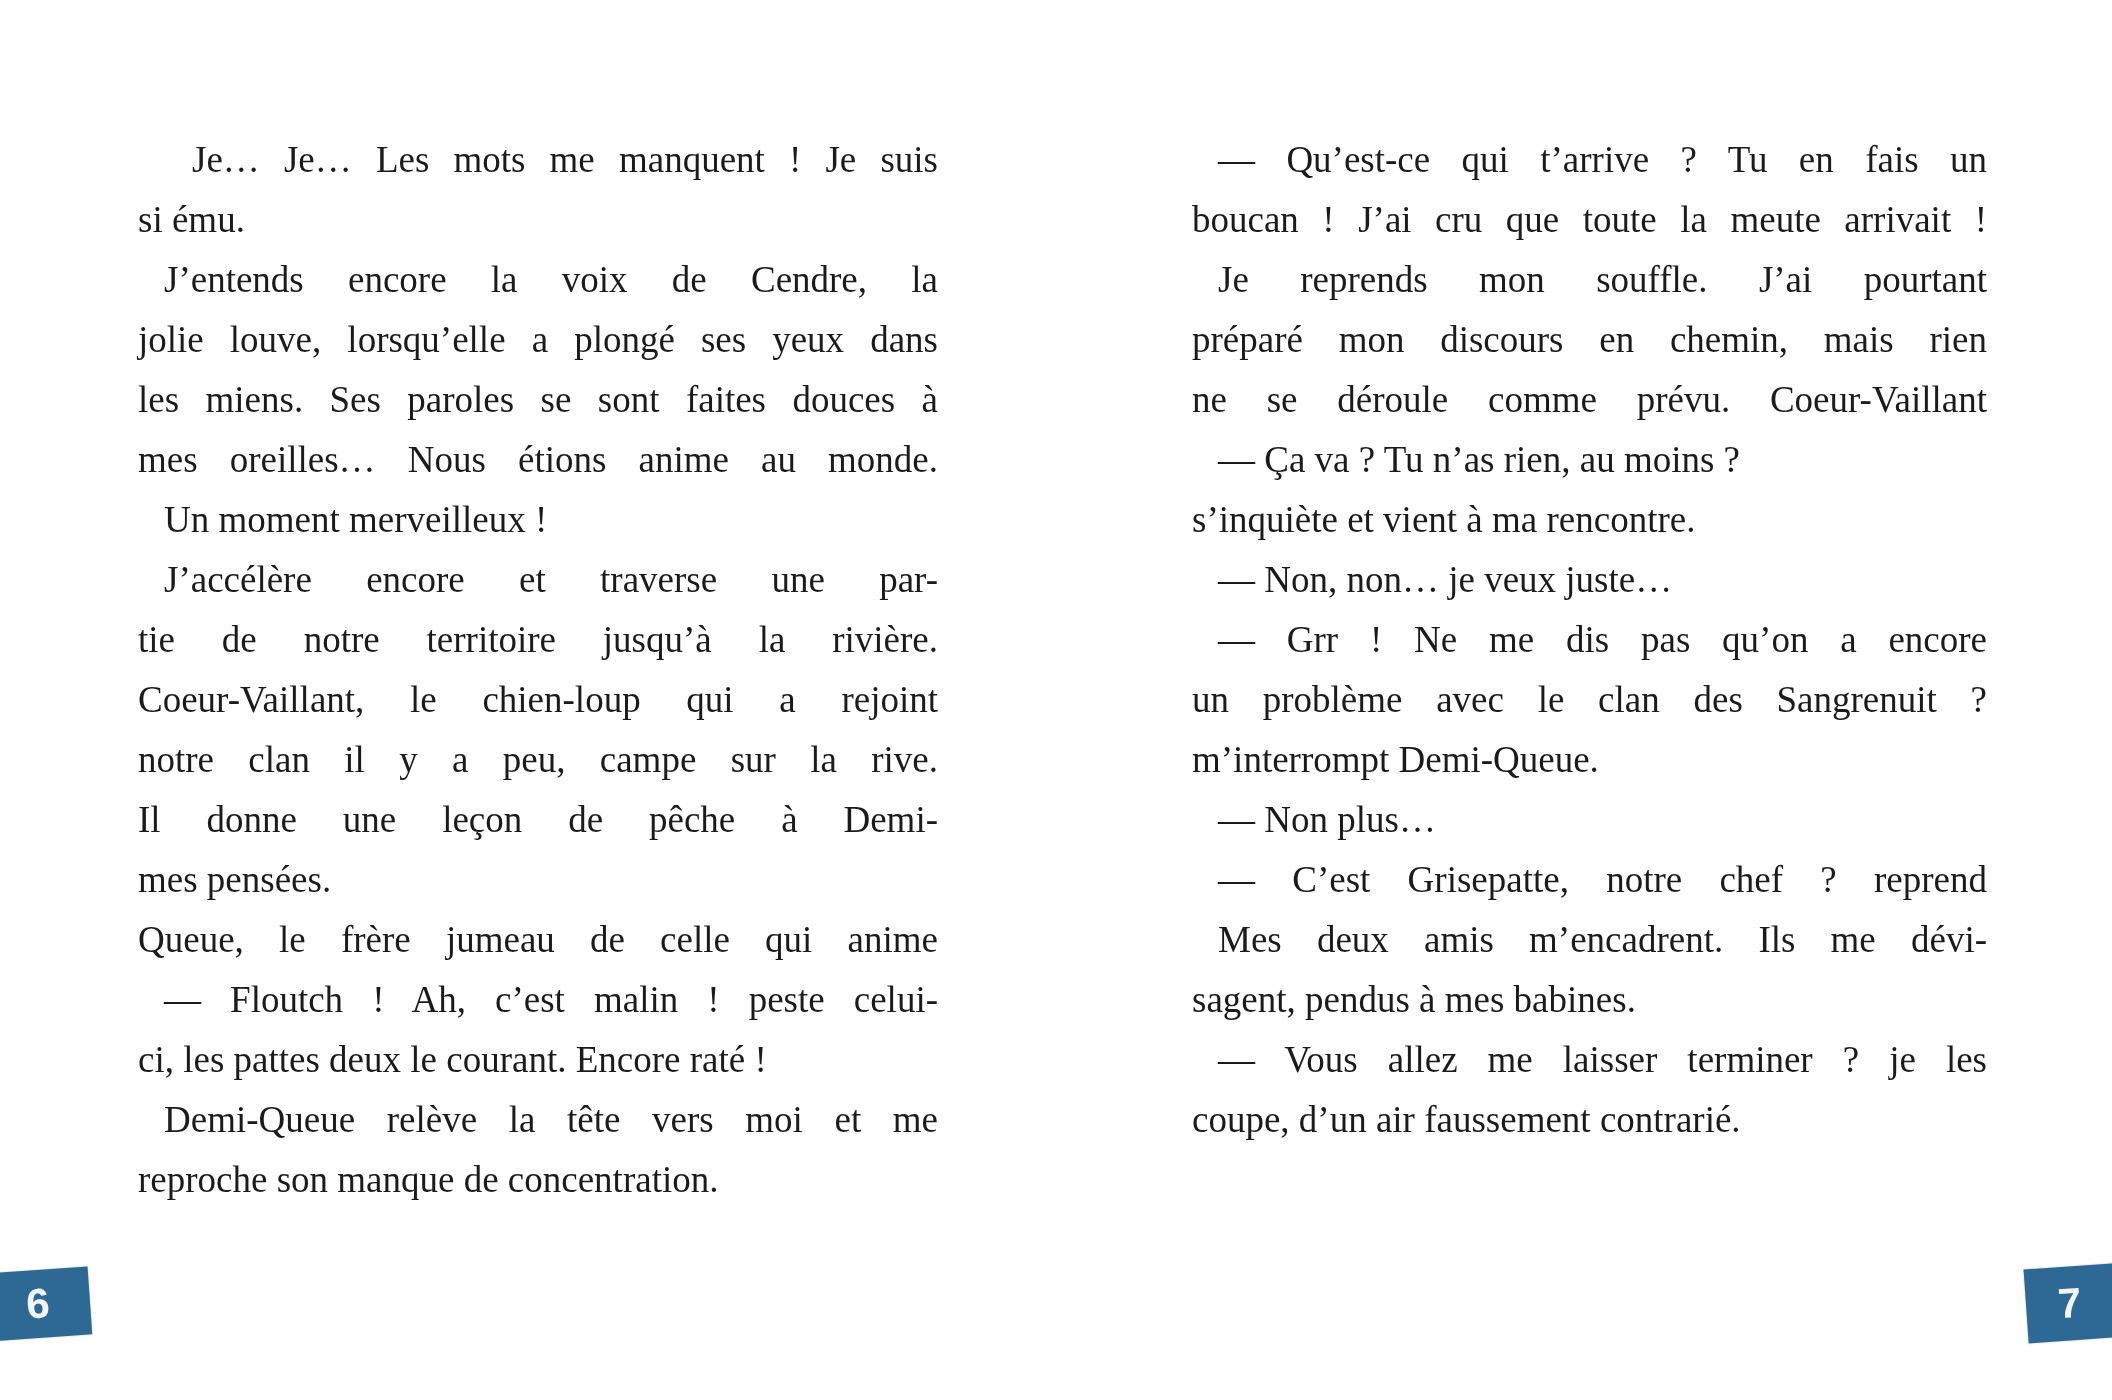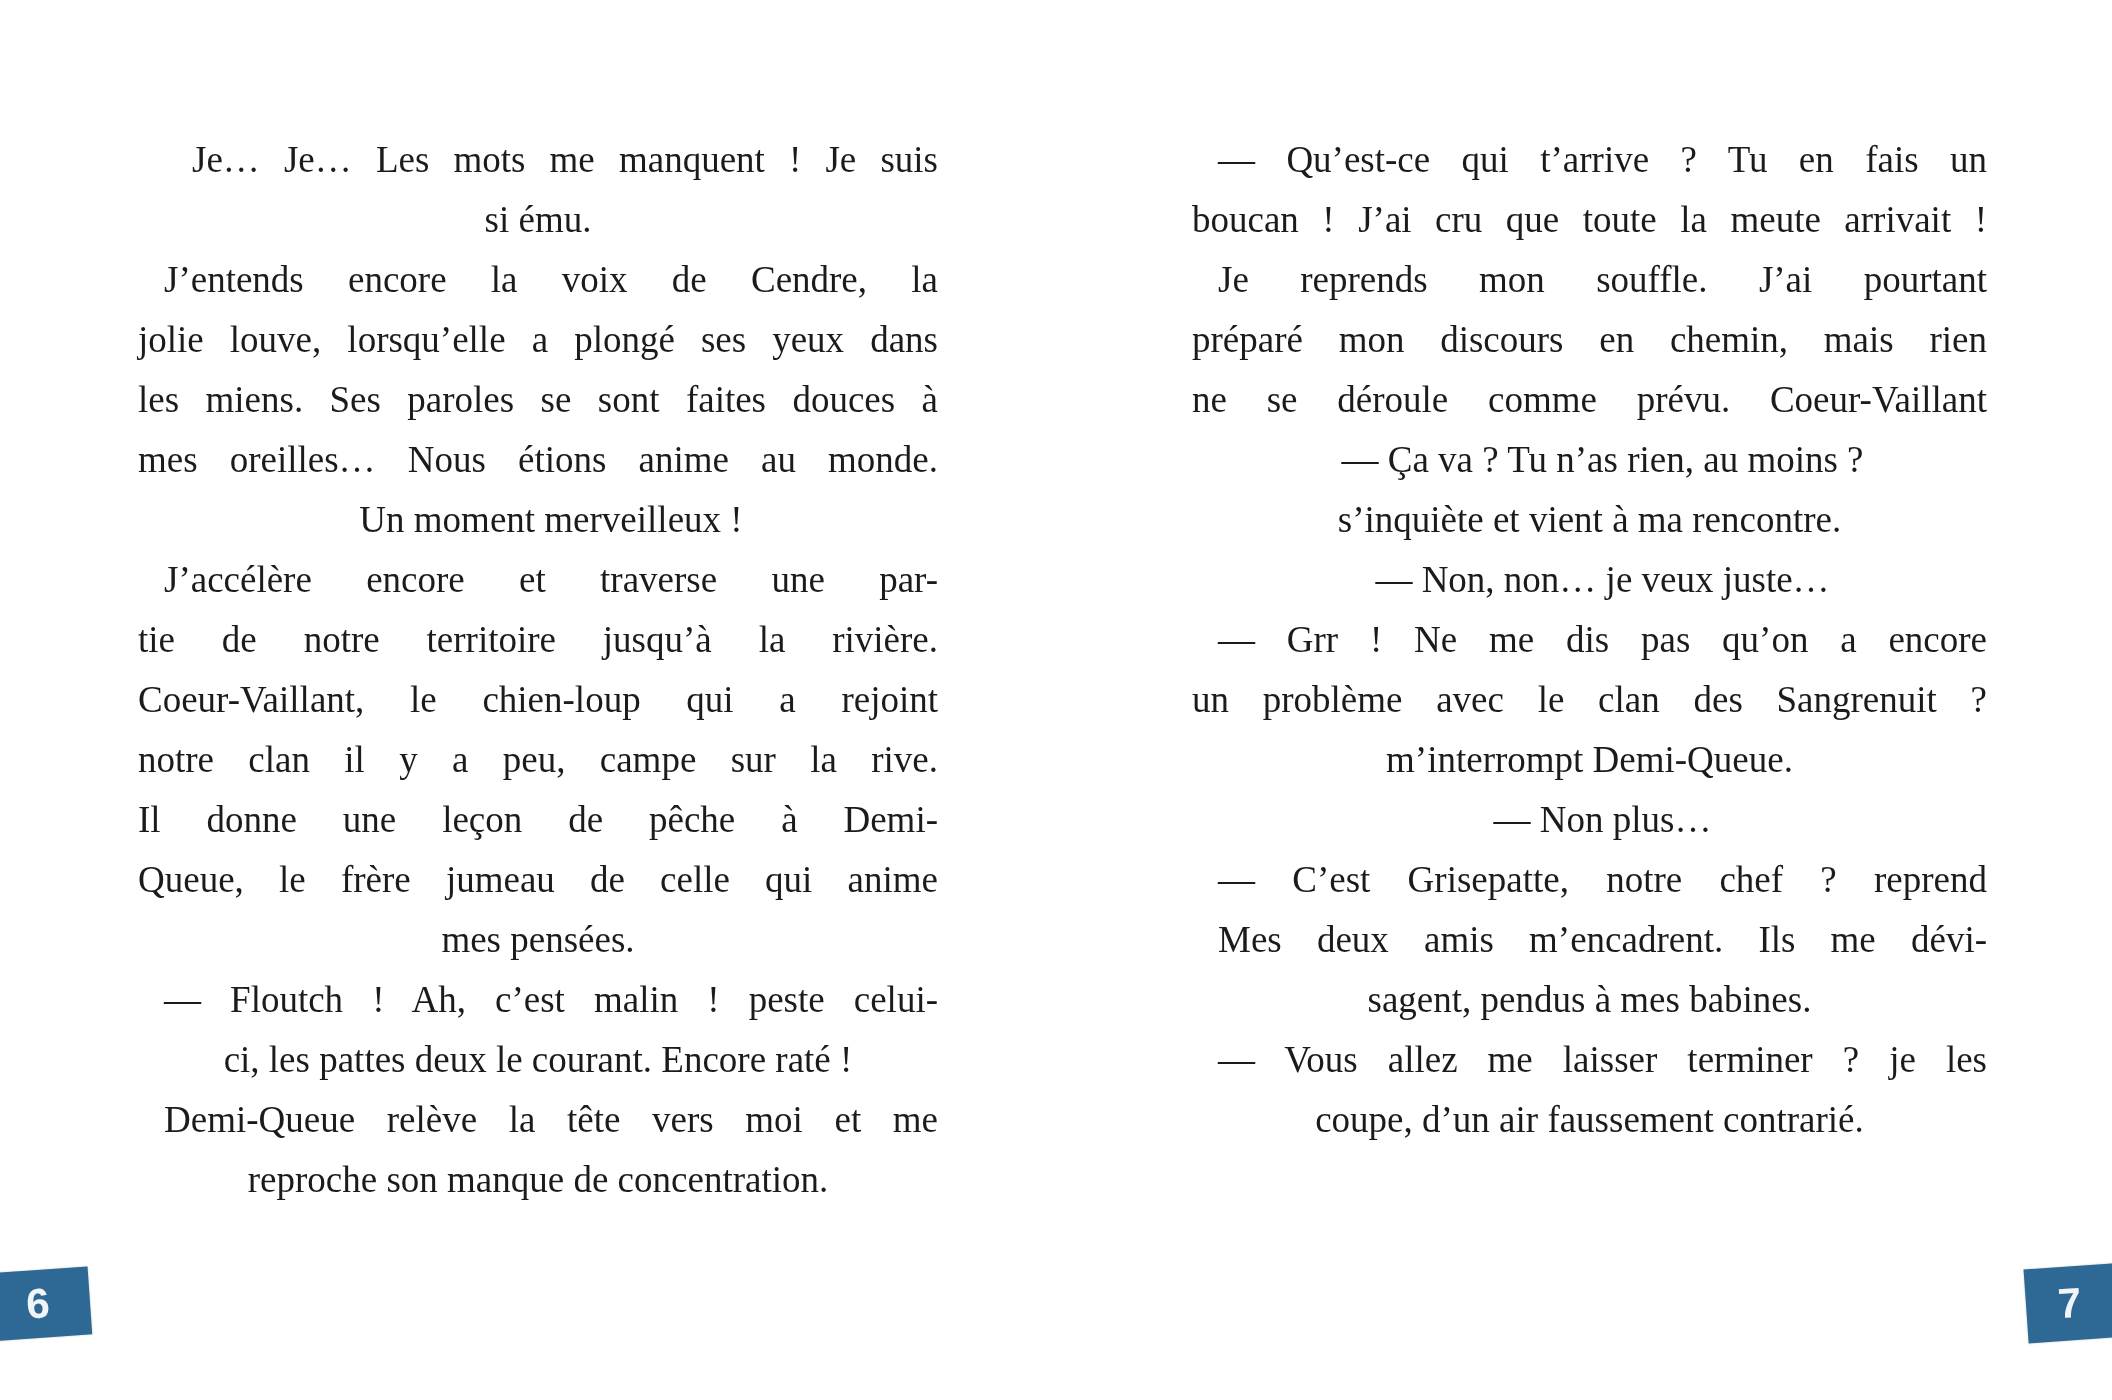--- a/index.html
+++ b/index.html
@@ -29,21 +29,21 @@
     top: 130px;
     font-size: 37px;
     line-height: 60px;
   }
   .page-left  .textblock { left: 138px; width: 800px; }
   .page-right .textblock { left: 136px; width: 795px; }
 
   .line {
     height: 60px;
     white-space: normal;
-    text-align: center;
+    text-align: left;
   }
   .line.j {
     text-align: justify;
     text-align-last: justify;
   }
   .line.in1 { text-indent: 26px; }
   .line.in2 { text-indent: 54px; }
 
   .badge {
     position: absolute;
@@ -87,22 +87,22 @@
         <div class="line j in1">J’entends encore la voix de Cendre, la</div>
         <div class="line j">jolie louve, lorsqu’elle a plongé ses yeux dans</div>
         <div class="line j">les miens. Ses paroles se sont faites douces à</div>
         <div class="line j">mes oreilles… Nous étions anime au monde.</div>
         <div class="line in1">Un moment merveilleux !</div>
         <div class="line j in1">J’accélère encore et traverse une par-</div>
         <div class="line j">tie de notre territoire jusqu’à la rivière.</div>
         <div class="line j">Coeur-Vaillant, le chien-loup qui a rejoint</div>
         <div class="line j">notre clan il y a peu, campe sur la rive.</div>
         <div class="line j">Il donne une leçon de pêche à Demi-</div>
+        <div class="line">mes pensées.</div>
         <div class="line j">Queue, le frère jumeau de celle qui anime</div>
-        <div class="line">mes pensées.</div>
         <div class="line j in1">— Floutch ! Ah, c’est malin ! peste celui-</div>
         <div class="line">ci, les pattes deux le courant. Encore raté !</div>
         <div class="line j in1">Demi-Queue relève la tête vers moi et me</div>
         <div class="line">reproche son manque de concentration.</div>
       </div>
     <div class="badge badge-left" style="background: rgb(45, 105, 148);">
       <span>6</span>
     </div>
   </section>
 

